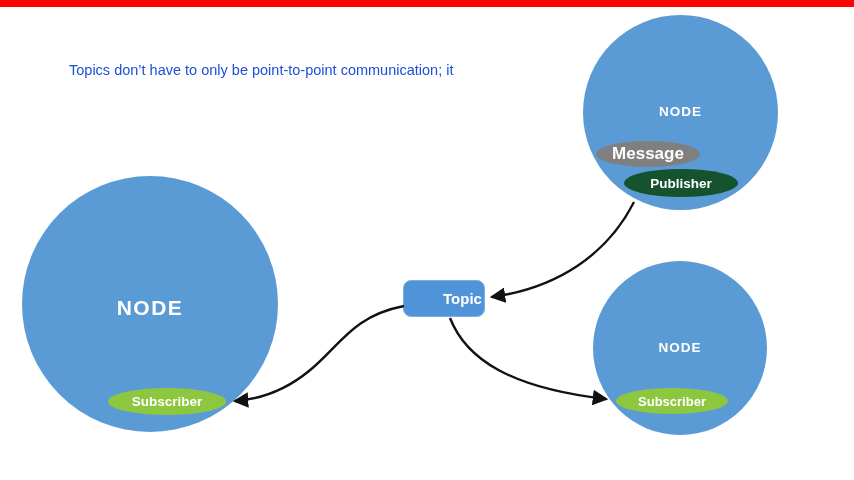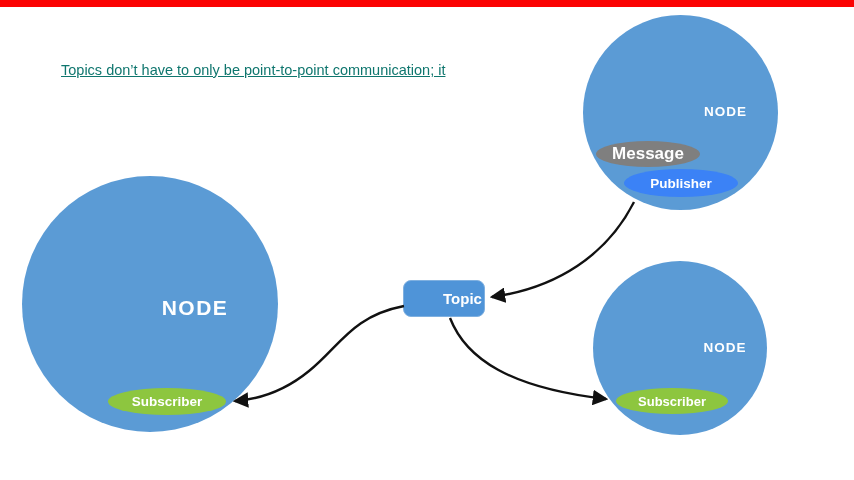--- a/index.html
+++ b/index.html
@@ -2,40 +2,40 @@
 <html><head>
 <meta charset="utf-8">
 <style>
   html,body{margin:0;padding:0;background:#fff;}
   .slide{
     position:relative;width:854px;height:480px;background:#ffffff;overflow:hidden;
     font-family:"Liberation Sans",sans-serif;
   }
   .top-bar{position:absolute;left:0;top:0;width:100%;height:7px;background:#fb0303;}
   .description{
-    position:absolute;left:61px;top:59px;font-size:14.5px;line-height:23px;color:#0f766e;text-decoration:underline;
+    position:absolute;left:69px;top:59px;font-size:14.5px;line-height:23px;color:#1d4ed8;
   }
   .circle{position:absolute;border-radius:50%;background:#5b9bd5;}
   .circle-left{left:22px;top:176px;width:256px;height:256px;}
   .circle-top-right{left:583px;top:15px;width:195px;height:195px;}
   .circle-bottom-right{left:593px;top:261px;width:174px;height:174px;}
   .node-label{
-    position:absolute;left:0;width:100%;text-align:center;color:#ffffff;font-weight:bold;margin-left:45px;
+    position:absolute;left:0;width:100%;text-align:center;color:#ffffff;font-weight:bold;
   }
   .node-label.big{top:120px;font-size:21px;letter-spacing:1.5px;line-height:24px;}
   .node-label.small{font-size:13.5px;letter-spacing:1px;line-height:16px;}
   .node-label.pos-tr{top:89px;}
   .node-label.pos-br{top:79px;}
   .pill{
     position:absolute;border-radius:50%;color:#ffffff;font-weight:bold;
     display:flex;align-items:center;justify-content:center;white-space:nowrap;
   }
   .pill-subscriber-left{left:86px;top:212px;width:118px;height:27px;background:#8dc63f;font-size:13.5px;}
   .pill-message{left:13px;top:126px;width:104px;height:26px;background:#7f7f7f;font-size:17px;}
-  .pill-publisher{left:41px;top:154px;width:114px;height:28px;background:#3b82f6;font-size:13.5px;}
+  .pill-publisher{left:41px;top:154px;width:114px;height:28px;background:#14532d;font-size:13.5px;}
   .pill-subscriber-br{left:23px;top:127px;width:112px;height:26px;background:#8dc63f;font-size:13px;}
   .topic-box{
     position:absolute;left:403px;top:280px;width:82px;height:37px;
     background:#4f94d8;border:1px solid #7fb0e0;border-radius:8px;box-sizing:border-box;
     display:flex;align-items:center;justify-content:center;
     color:#ffffff;font-weight:bold;font-size:15px;padding-left:37px;
   }
   .arrows{position:absolute;left:0;top:0;width:854px;height:480px;pointer-events:none;}
 </style>
 </head>

